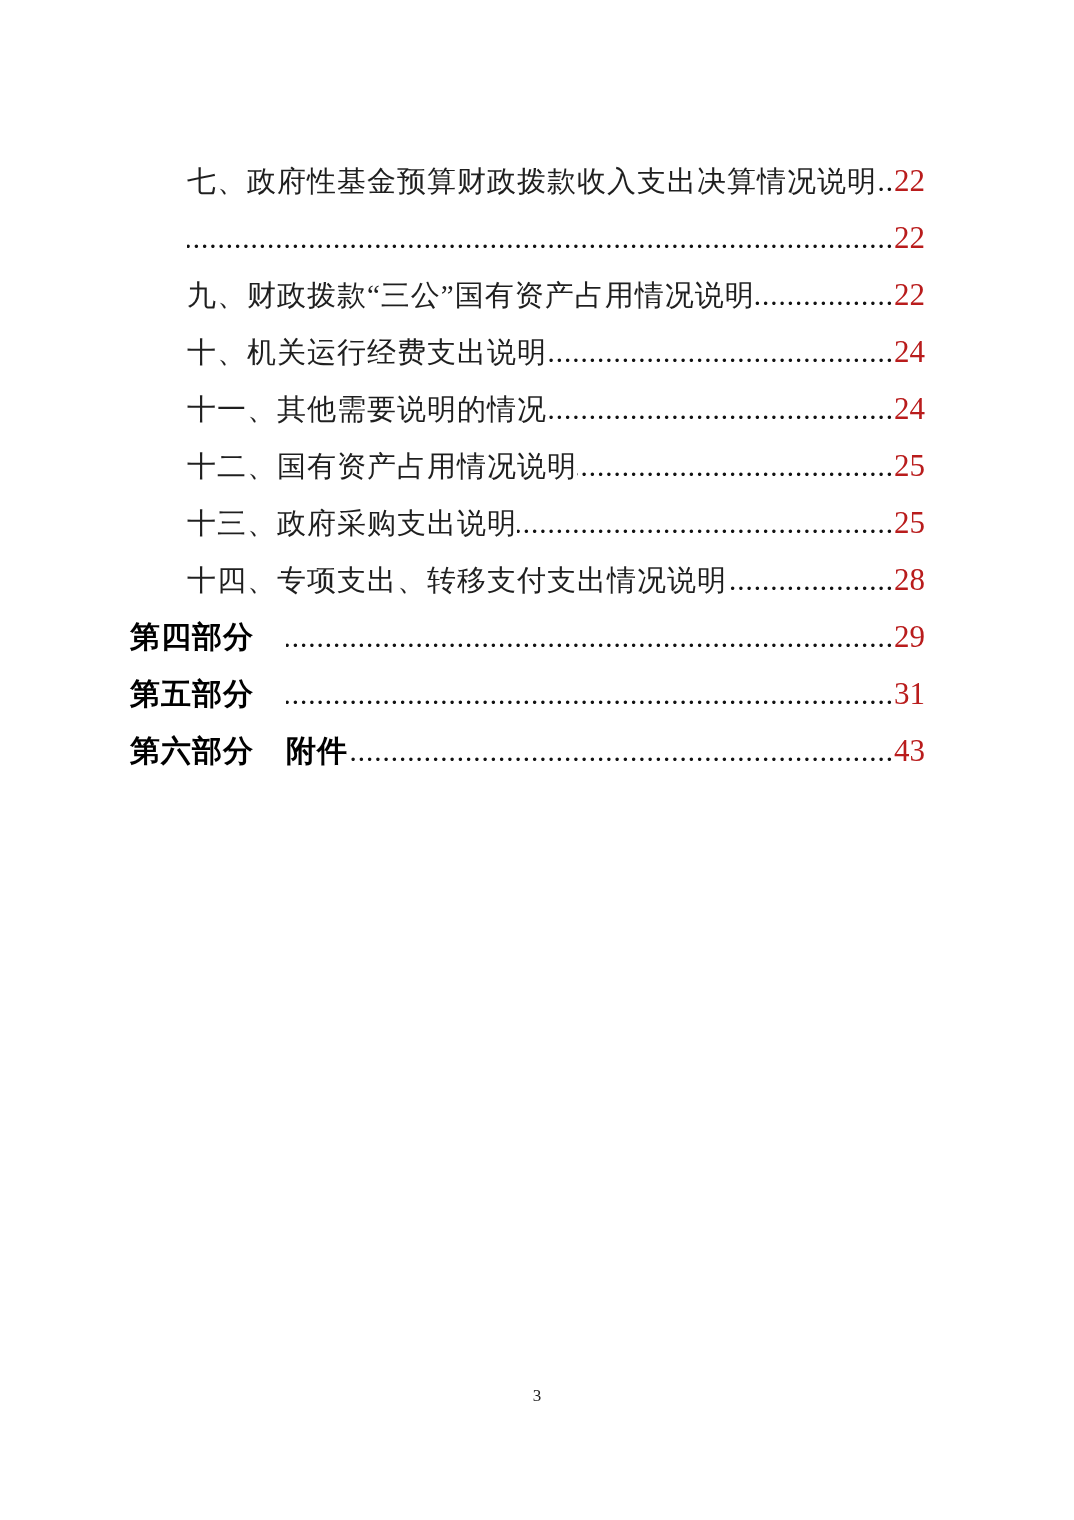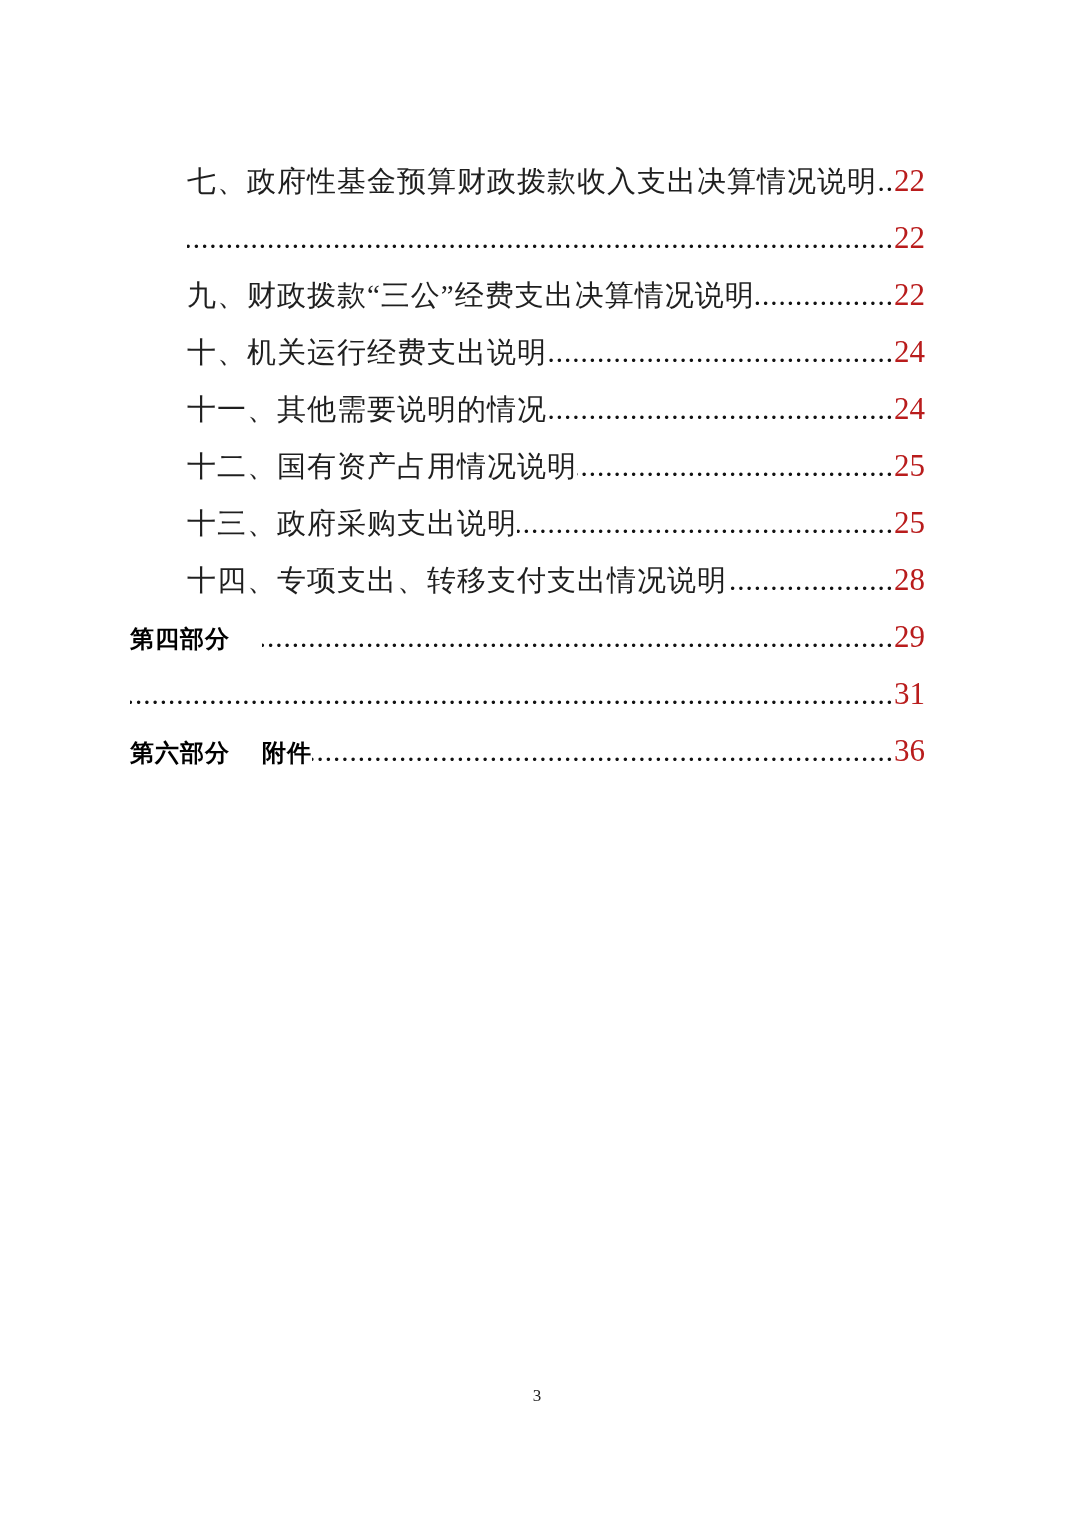--- a/index.html
+++ b/index.html
@@ -39,21 +39,21 @@
     font-size: 29px;
     letter-spacing: 1px;
     color: #1f1f1f;
   }
   
   .toc-row.part .part-label,
   .toc-row.part .title {
     flex: 0 0 auto;
     font-family: Liberation Serif, serif;
     font-weight: 700;
-    font-size: 24px;
+    font-size: 30px;
     letter-spacing: 1px;
     color: #000000;
   }
   .toc-row.part .part-label {
     margin-right: 32px;
   }
   .leader {
     flex: 1 1 auto;
     min-width: 0;
     overflow: hidden;
@@ -94,21 +94,21 @@
       <span class="leader">................................................................................................................................................................</span>
       <span class="pagenum">22</span>
     </div>
 
     <div class="toc-row item">
       <span class="leader">................................................................................................................................................................</span>
       <span class="pagenum">22</span>
     </div>
 
     <div class="toc-row item">
-      <span class="title">九、财政拨款“三公”经费支出决算情况说明</span>
+      <span class="title">九、财政拨款“三公”国有资产占用情况说明</span>
       <span class="leader">................................................................................................................................................................</span>
       <span class="pagenum">22</span>
     </div>
 
     <div class="toc-row item">
       <span class="title">十、机关运行经费支出说明</span>
       <span class="leader">................................................................................................................................................................</span>
       <span class="pagenum">24</span>
     </div>
 
@@ -136,28 +136,29 @@
       <span class="pagenum">28</span>
     </div>
 
     <div class="toc-row part">
       <span class="part-label">第四部分</span>
       <span class="leader">................................................................................................................................................................</span>
       <span class="pagenum">29</span>
     </div>
 
     <div class="toc-row part">
+      <span class="part-label">第五部分</span>
       <span class="leader">................................................................................................................................................................</span>
       <span class="pagenum">31</span>
     </div>
 
     <div class="toc-row part">
       <span class="part-label">第六部分</span>
       <span class="title">附件</span>
       <span class="leader">................................................................................................................................................................</span>
-      <span class="pagenum">36</span>
+      <span class="pagenum">43</span>
     </div>
 
   </div>
 
   <div class="footer-pagenum">3</div>
 
 </div>
 
 </body></html>

